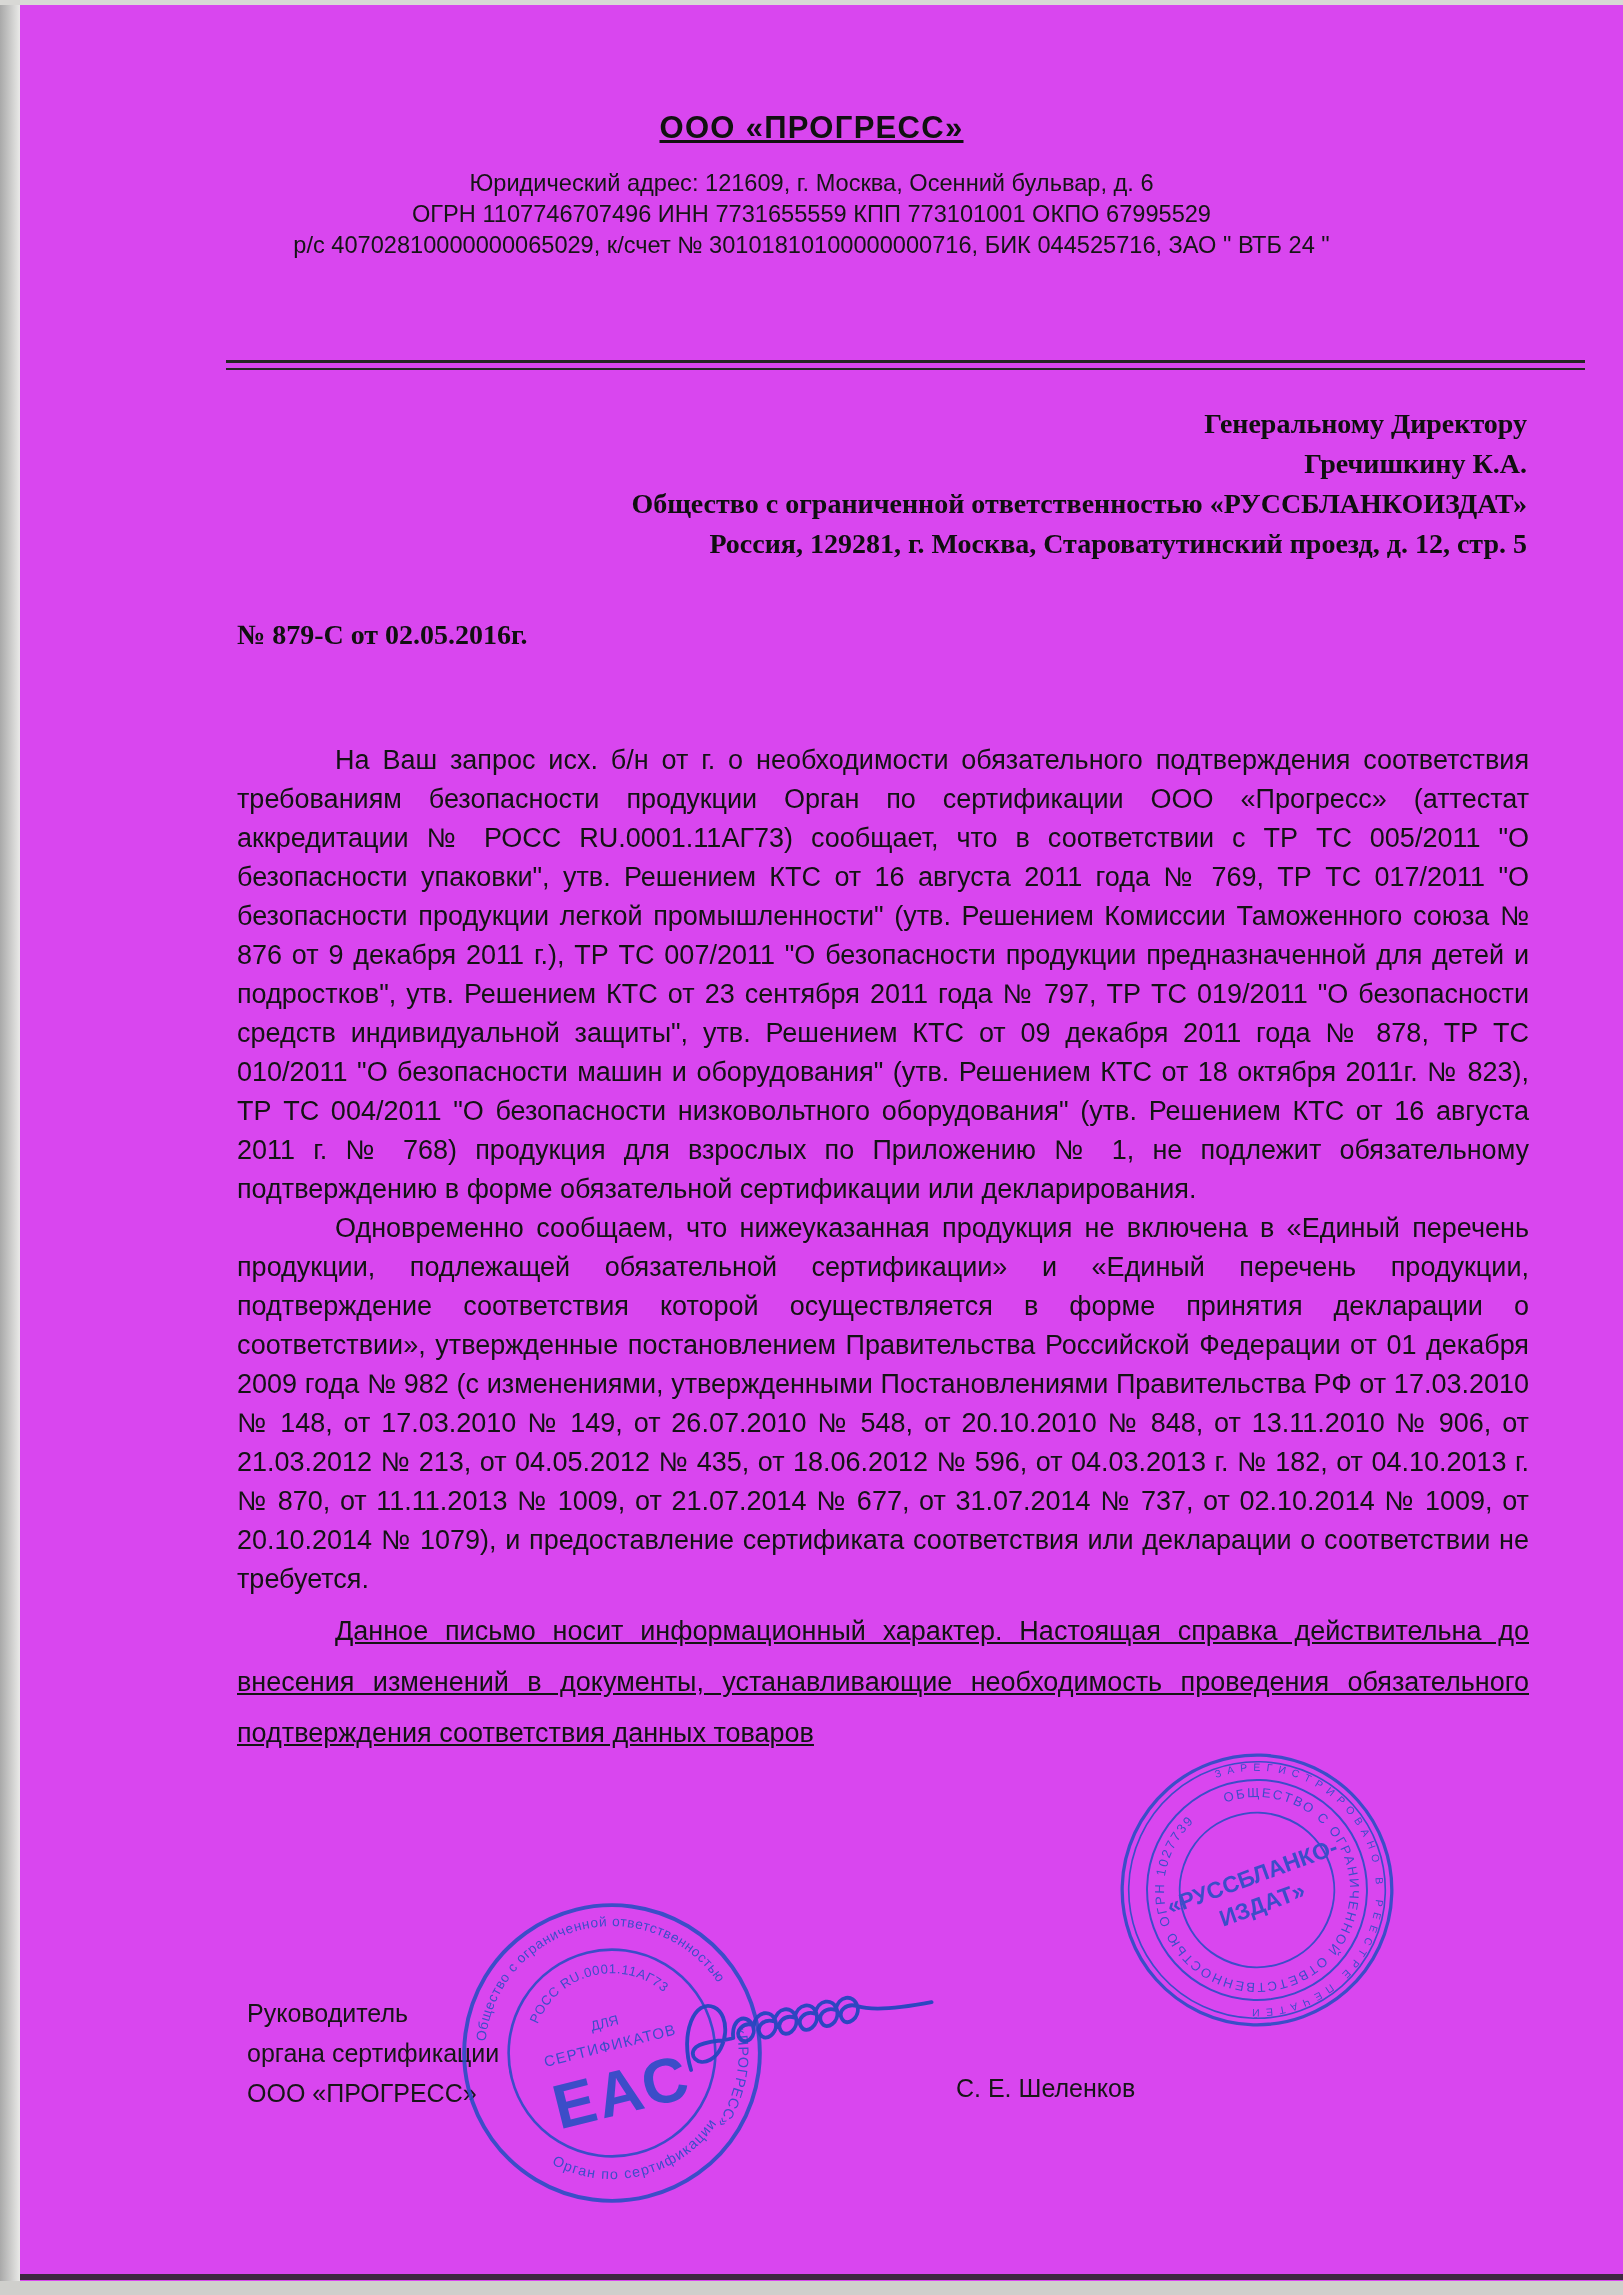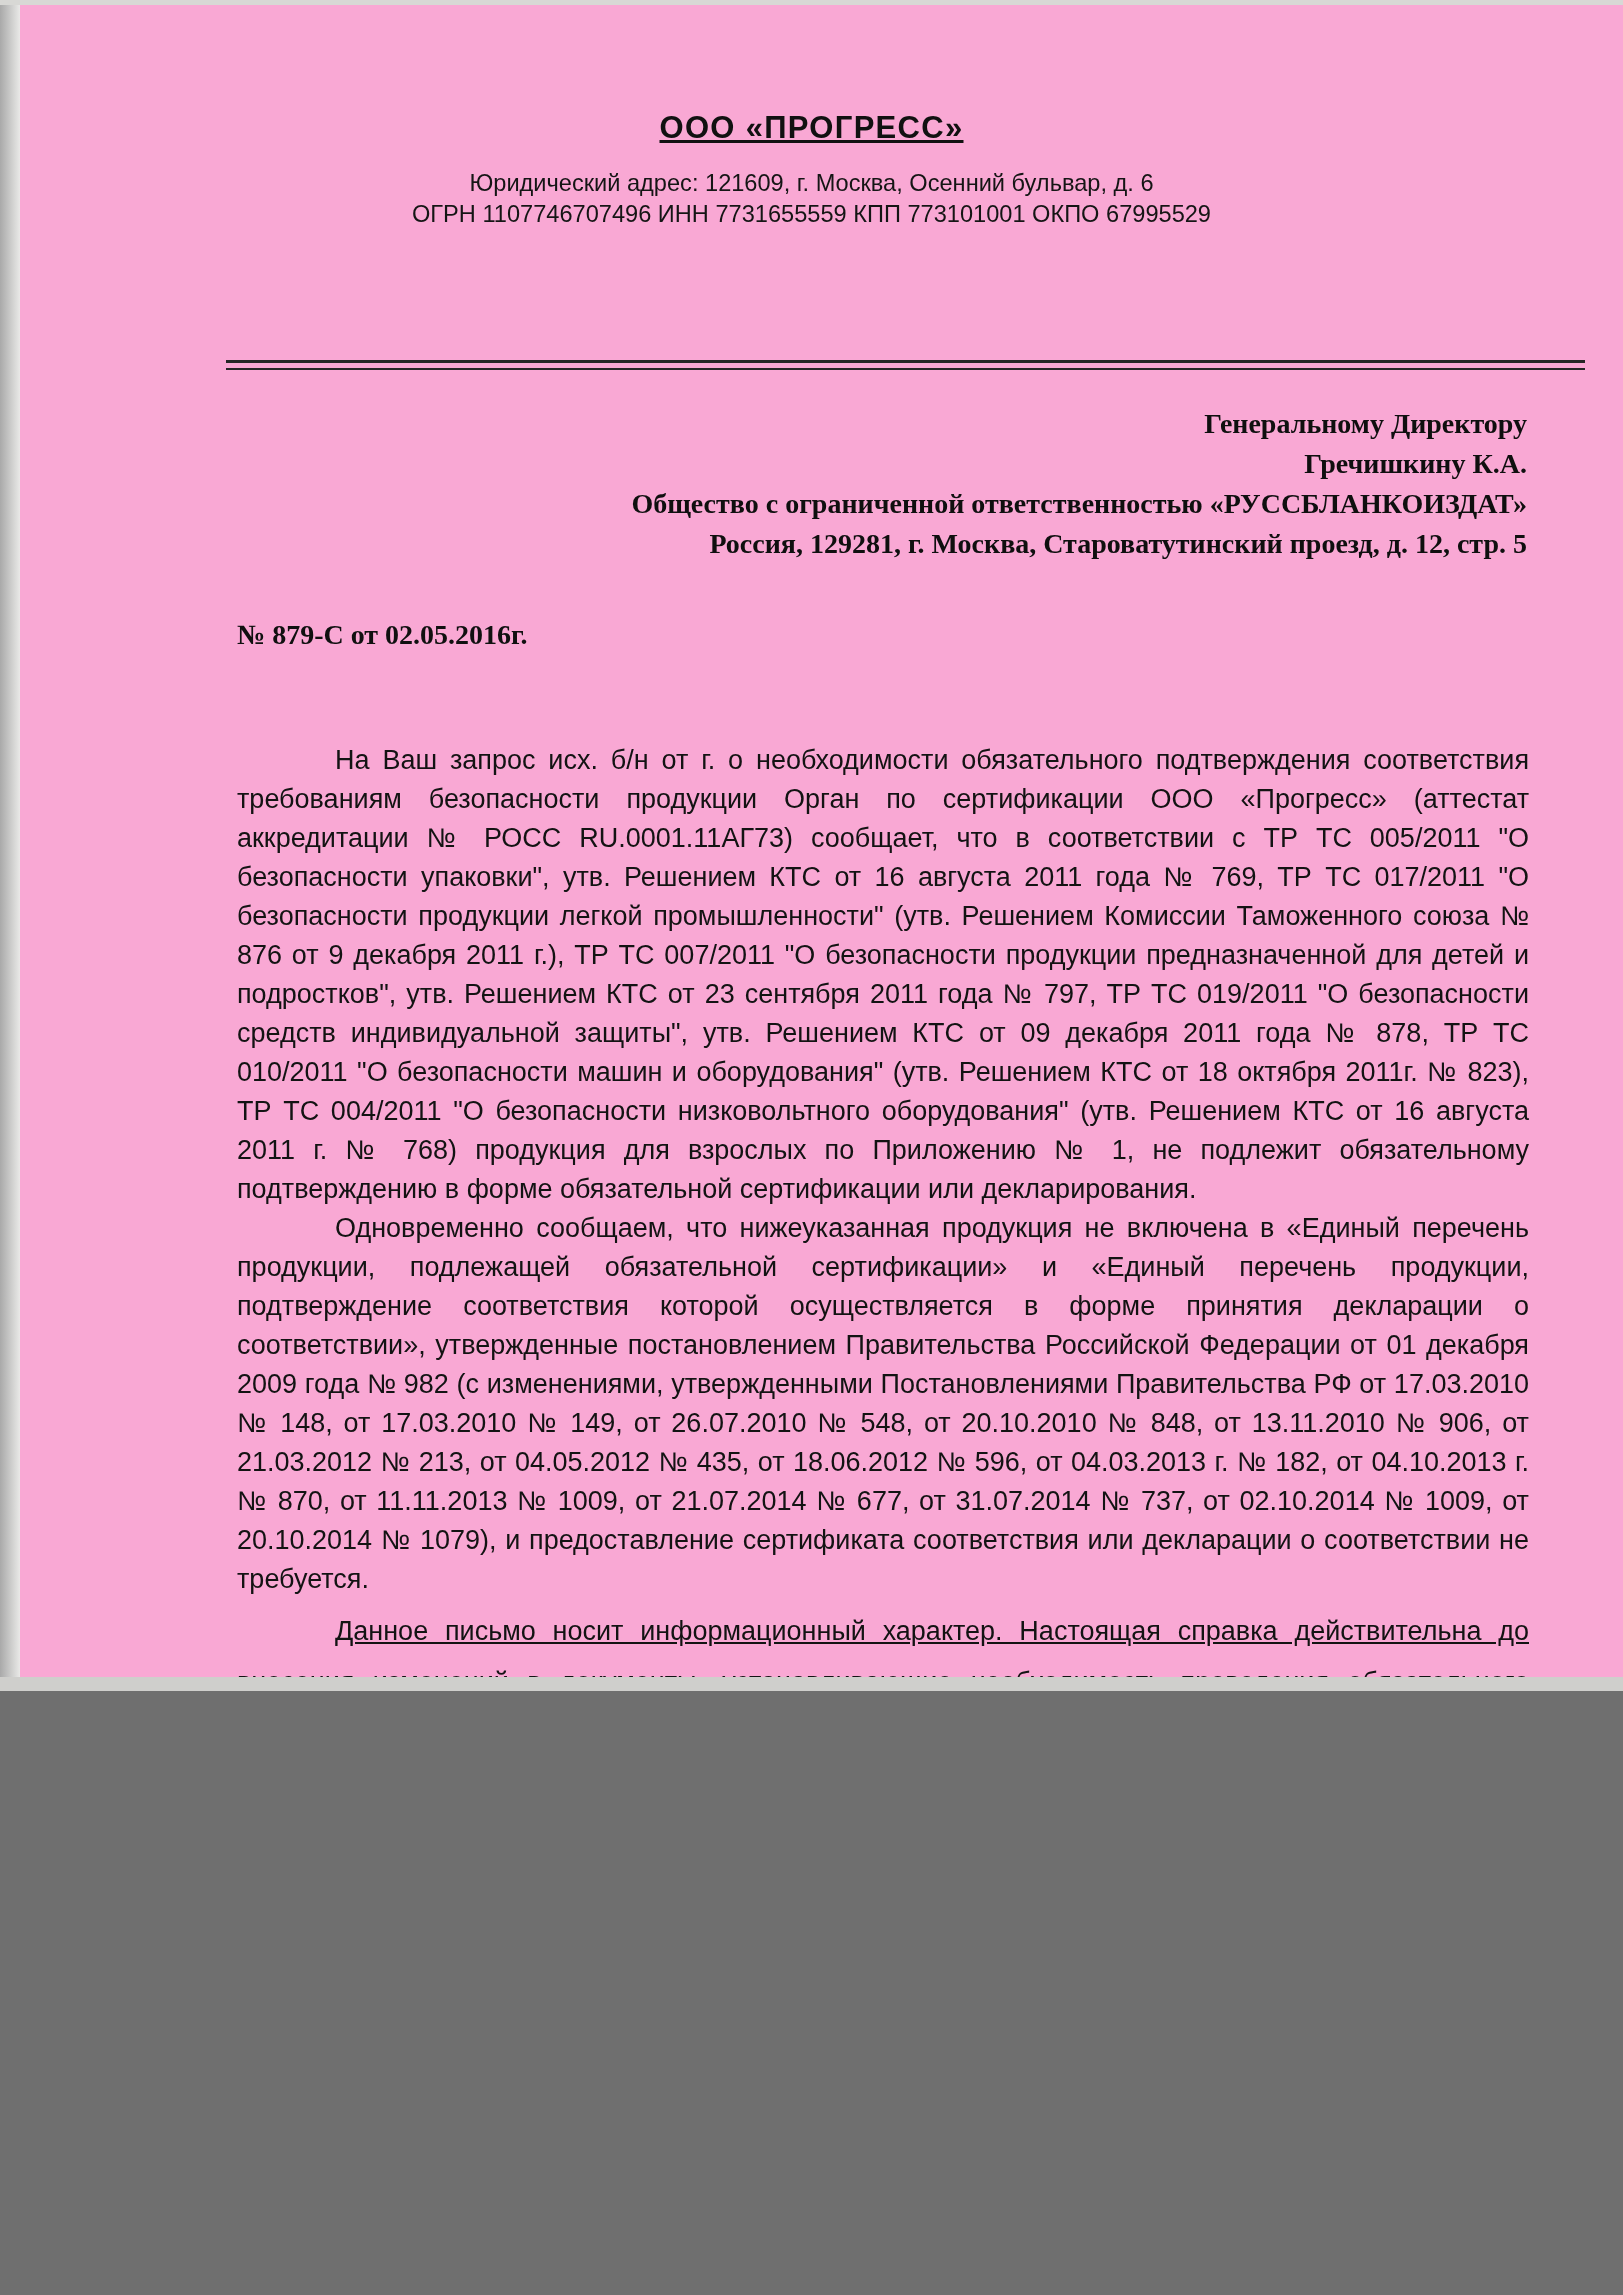--- a/index.html
+++ b/index.html
@@ -1,20 +1,20 @@
 <!DOCTYPE html>
 <html style="font-size:10.5px"><head>
 <meta charset="utf-8">
 <style>
   * { margin:0; padding:0; box-sizing:border-box; }
   html,body { background:#6f6f6f; }
   .page {
     position:relative;
-    width:1623px; height:1691px;
-    background:#f9a8d4;
+    width:1623px; height:2295px;
+    background:#d946ef;
     overflow:hidden;
     color:#1a1a1a;
     font-family:"Liberation Sans", sans-serif;
   }
   
   .edge-left   { position:absolute; left:0; top:0; width:19.6px; height:100%;
                  background:linear-gradient(90deg,#a9a9a9,#e9e9e7); }
   .edge-top    { position:absolute; left:0; top:0; width:100%; height:5.2px; background:#d8d8d5; }
   .edge-bottom-line { position:absolute; left:19.6px; right:0; top:2274px; height:5.9px;
                  background:#222; opacity:.85; }
@@ -61,20 +61,21 @@
 
 <div class="page">
 
   <div class="edge-left"></div>
   <div class="edge-top"></div>
 
   <header class="letterhead">
     <div class="company-title">ООО  «ПРОГРЕСС»</div>
     <div class="lh-line">Юридический  адрес: 121609, г. Москва, Осенний бульвар, д. 6</div>
     <div class="lh-line">ОГРН 1107746707496   ИНН 7731655559   КПП 773101001   ОКПО 67995529</div>
+    <div class="lh-line">р/с 40702810000000065029,  к/счет № 30101810100000000716,  БИК 044525716,  ЗАО " ВТБ 24 "</div>
   </header>
 
   <div class="rule"></div>
 
   <section class="addressee">
     <div>Генеральному Директору</div>
     <div>Гречишкину К.А.</div>
     <div>Общество с ограниченной ответственностью «РУССБЛАНКОИЗДАТ»</div>
     <div>Россия, 129281, г. Москва, Староватутинский проезд, д. 12, стр. 5</div>
   </section>

